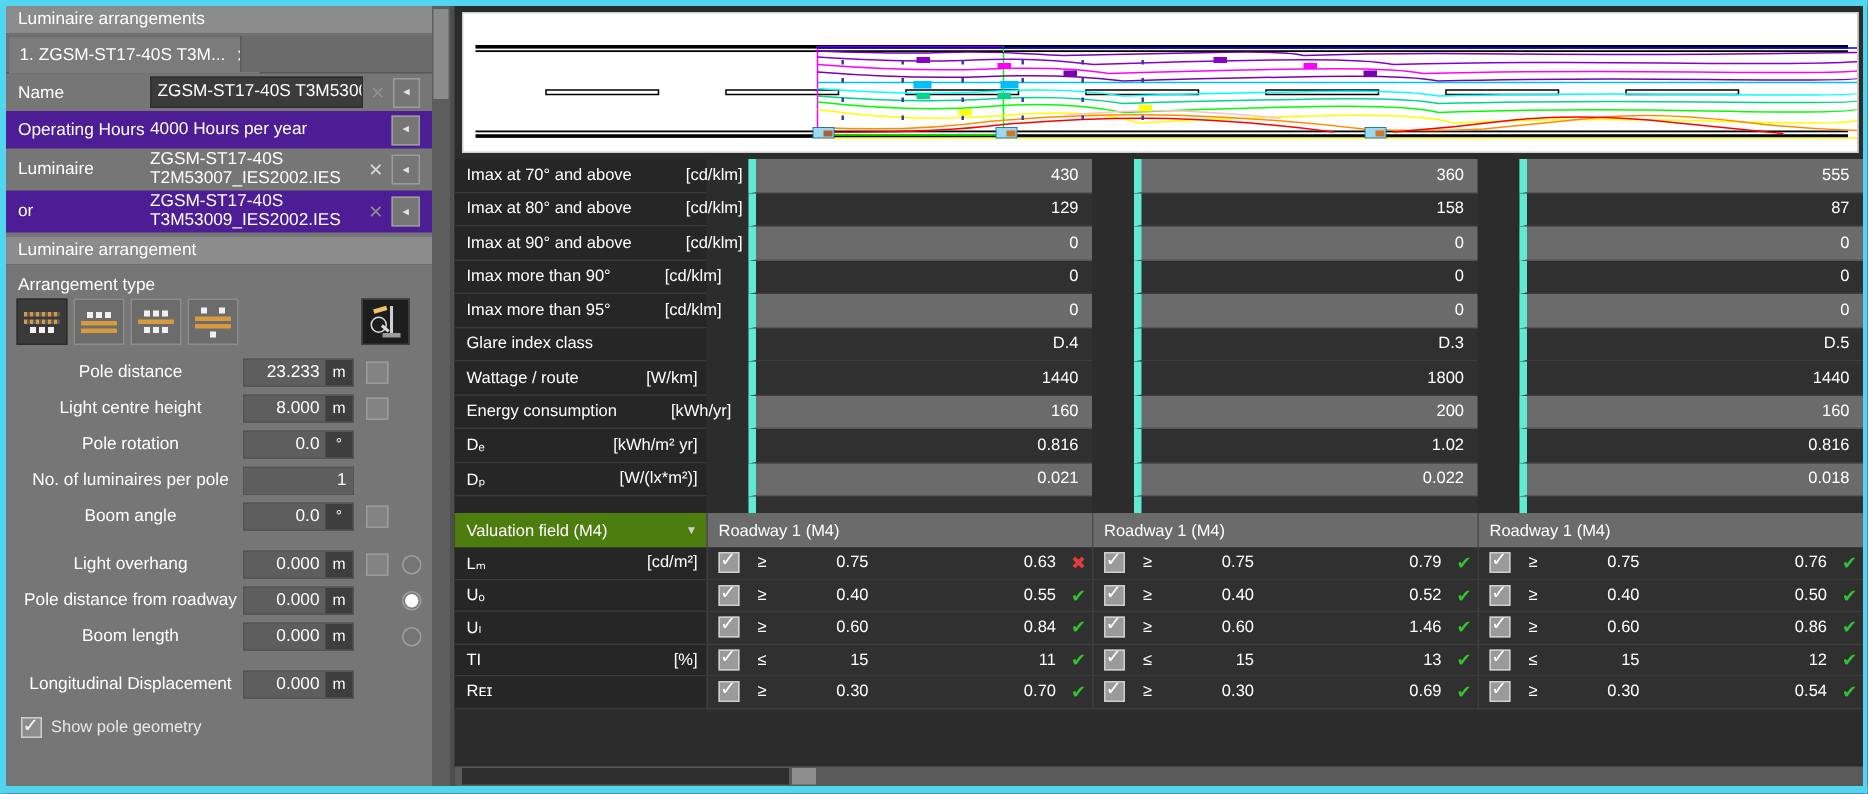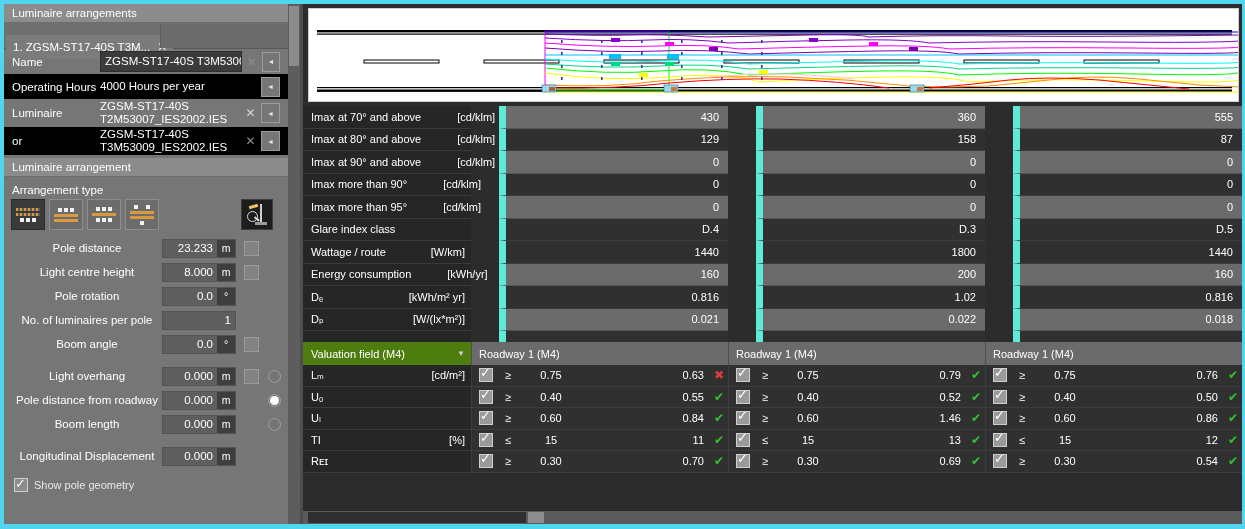--- a/index.html
+++ b/index.html
@@ -15,27 +15,27 @@
   .cyan-top{position:absolute;left:0;top:0;width:1245px;height:4px;background:#52d6ef;}
   .cyan-bottom{position:absolute;left:0;bottom:0;width:1245px;height:5px;background:#52d6ef;}
   .cyan-left{position:absolute;left:0;top:0;width:4px;height:529px;background:#52d6ef;}
   .cyan-right{position:absolute;right:0;top:0;width:3px;height:529px;background:#52d6ef;}
 
   
   #left{position:absolute;left:4px;top:4px;width:284px;height:520px;background:#767676;overflow:hidden;}
   .grp-header{height:19px;line-height:19px;background:#8c8c8c;color:#ffffff;
       font-size:11.5px;padding-left:8px;box-shadow:inset 0 -1px 0 #6d6d6d;}
   .tabstrip{height:25px;background:#6f6f6f;position:relative;border-bottom:1px solid #585858;}
-  .tab{position:absolute;left:2px;top:12px;height:24px;line-height:24px;padding:0 6px 0 7px;
+  .tab{position:absolute;left:2px;top:2px;height:24px;line-height:24px;padding:0 6px 0 7px;
       background:#7b7b7b;color:#fff;font-size:11.5px;display:flex;align-items:flex-end;gap:7px;}
   .tab .xg{font-size:12px;color:#efefef;font-weight:bold;cursor:pointer;}
   .tabrest{position:absolute;left:156px;top:1px;right:0;height:24px;background:#6b6b6b;border-left:1px solid #5a5a5a;}
 
   .frow{display:flex;align-items:center;min-height:25px;padding-left:8px;position:relative;}
-  .frow.alt{background:#000000;}
+  .frow.alt{background:#4c1d95;}
   .flabel{width:88px;flex:none;font-size:11.5px;color:#fff;}
   .fval{flex:1;font-size:11.5px;color:#fff;line-height:13px;}
   .namebox{background:#3b3b3b;border:1px solid #2e2e2e;color:#fff;font-size:11.5px;
       padding:2px 4px;width:140px;height:15px;line-height:15px;overflow:hidden;white-space:nowrap;}
   .xclose{width:13px;text-align:center;font-size:12px;font-weight:bold;color:#d8d8d8;margin-left:4px;}
   .xclose.dim{color:#8e8e8e;}
   .spin{width:17px;height:18px;border:1px solid #9c9c9c;background:#767676;margin-left:4px;margin-right:8px;
       display:flex;align-items:center;justify-content:center;font-size:7px;color:#e6e6e6;}
 
   .sec2{margin-top:3px;}
@@ -85,42 +85,42 @@
   
   .tbl{margin-top:4px;}
   .trow{display:flex;height:22.5px;align-items:stretch;}
   .lab{width:168px;flex:none;background:#262626;display:flex;align-items:center;
       padding:0 6px 0 8px;font-size:11px;color:#ffffff;box-sizing:border-box;
       border-bottom:1px solid #3a3a3a;justify-content:space-between;}
   .lab .lt{white-space:nowrap;}
   .lab .un{color:#ffffff;white-space:nowrap;padding-left:36px;}
   .cell{flex:1;background:#6b6b6b;text-align:right;padding-right:9px;font-size:11px;color:#ffffff;
       display:flex;align-items:center;justify-content:flex-end;border-bottom:1px solid #555;
-      border-left:7px solid #5eead4;box-sizing:border-box;margin-left:28px;}
+      border-left:5px solid #5eead4;box-sizing:border-box;margin-left:28px;}
   .trow.dark .cell{background:#303030;border-bottom:1px solid #3d3d3d;}
   .spacer{height:11px;}
   .spacer .lab{background:#262626;border-bottom:none;}
   .spacer .cell{background:#303030;border-bottom:none;}
 
   
   .hrow{display:flex;height:23px;}
   .hrow .lab{background:#4d7c0f;border-bottom:none;}
   .hrow .hcell{flex:1;background:#6b6b6b;display:flex;align-items:center;padding-left:7px;
       font-size:11px;color:#fff;border-left:1px solid #4e4e4e;box-sizing:border-box;}
   .caret{font-size:8px;color:#cfcfcf;}
 
   
   .vrow{display:flex;height:21.5px;}
   .vrow .lab{background:#262626;border-bottom:1px solid #3a3a3a;}
   .vcell{flex:1;display:flex;align-items:center;background:#303030;border-bottom:1px solid #3d3d3d;
       border-left:1px solid #3d3d3d;box-sizing:border-box;padding-left:7px;font-size:11px;color:#fff;}
   .vchk{width:12px;height:12px;background:#9a9a9a;border:1px solid #cfcfcf;position:relative;flex:none;}
   .vchk::after{content:"\2713";position:absolute;left:0px;top:-4px;font-size:13px;color:#ffffff;font-weight:bold;}
   .vop{width:30px;text-align:center;font-size:11px;flex:none;}
-  .vreq{width:56px;text-align:center;font-size:11px;flex:none;}
+  .vreq{width:56px;text-align:right;font-size:11px;flex:none;}
   .vres{flex:1;text-align:right;padding-right:6px;font-size:11px;}
   .vmark{width:18px;text-align:center;font-size:12px;font-weight:bold;flex:none;}
   .ok{color:#31c431;}
   .bad{color:#e23b3b;}
 
   
   #hbar{position:absolute;left:303px;bottom:5px;width:939px;height:13px;background:#5a5a5a;}
   #hthumb{position:absolute;left:308px;bottom:6px;width:218px;height:11px;background:#2f2f2f;}
   #hcorner{position:absolute;left:528px;bottom:6px;width:16px;height:11px;background:#8d8d8d;}
 </style>

